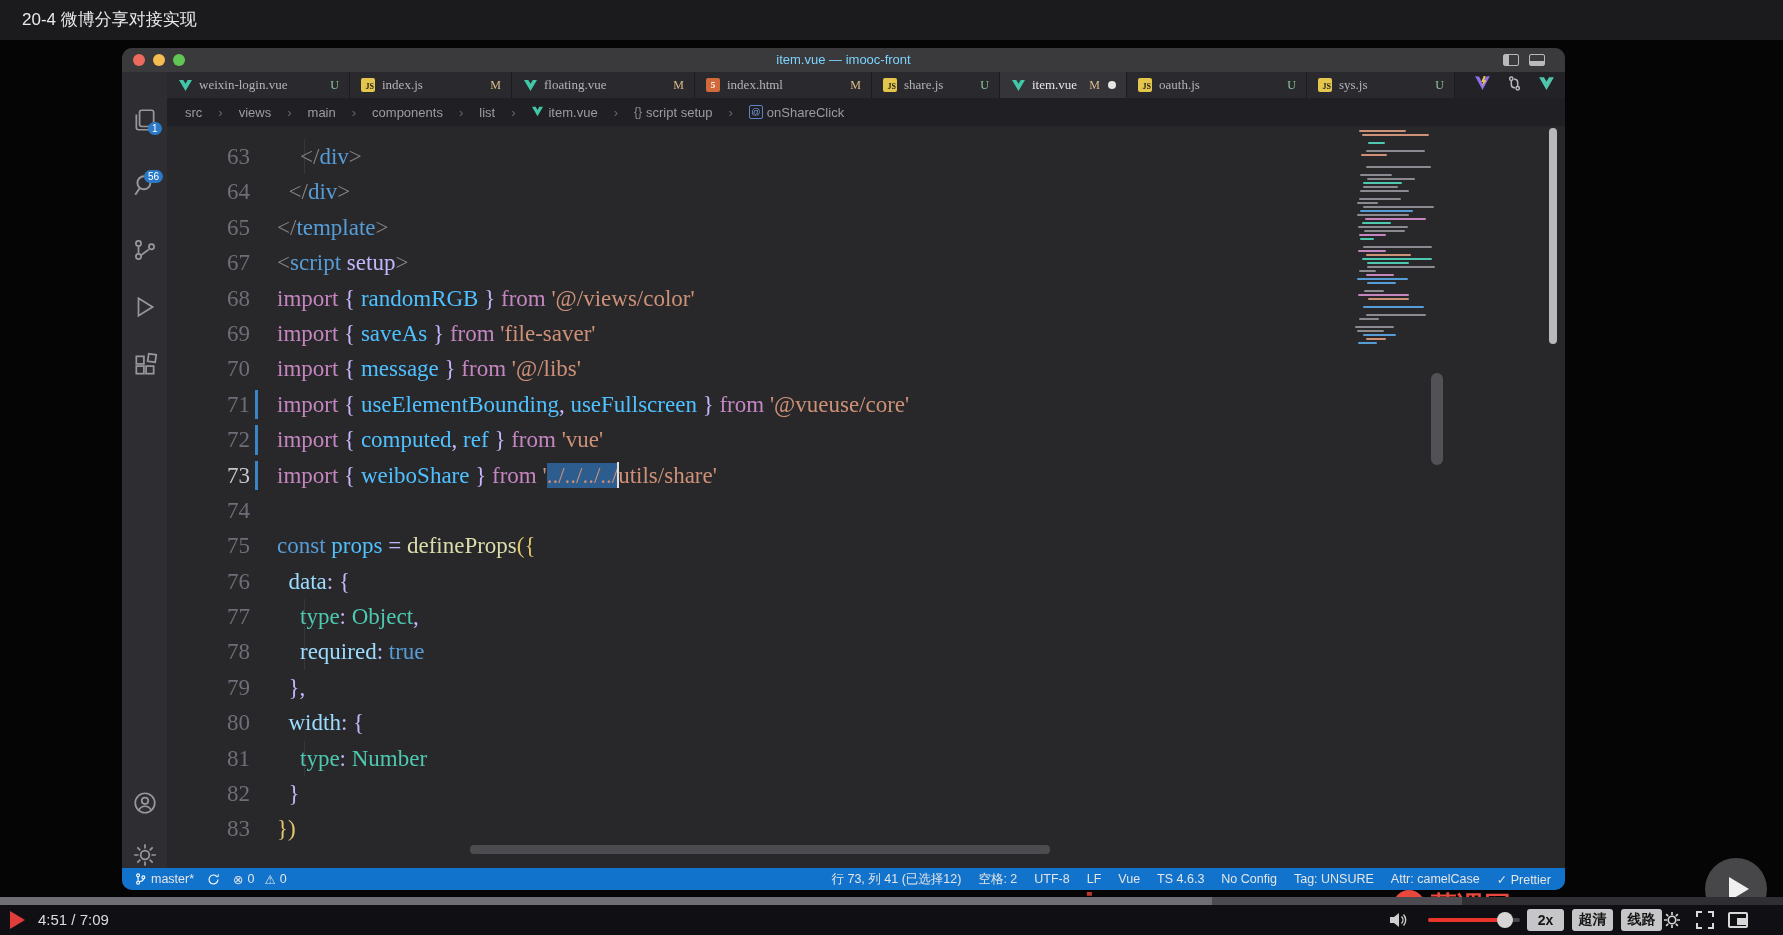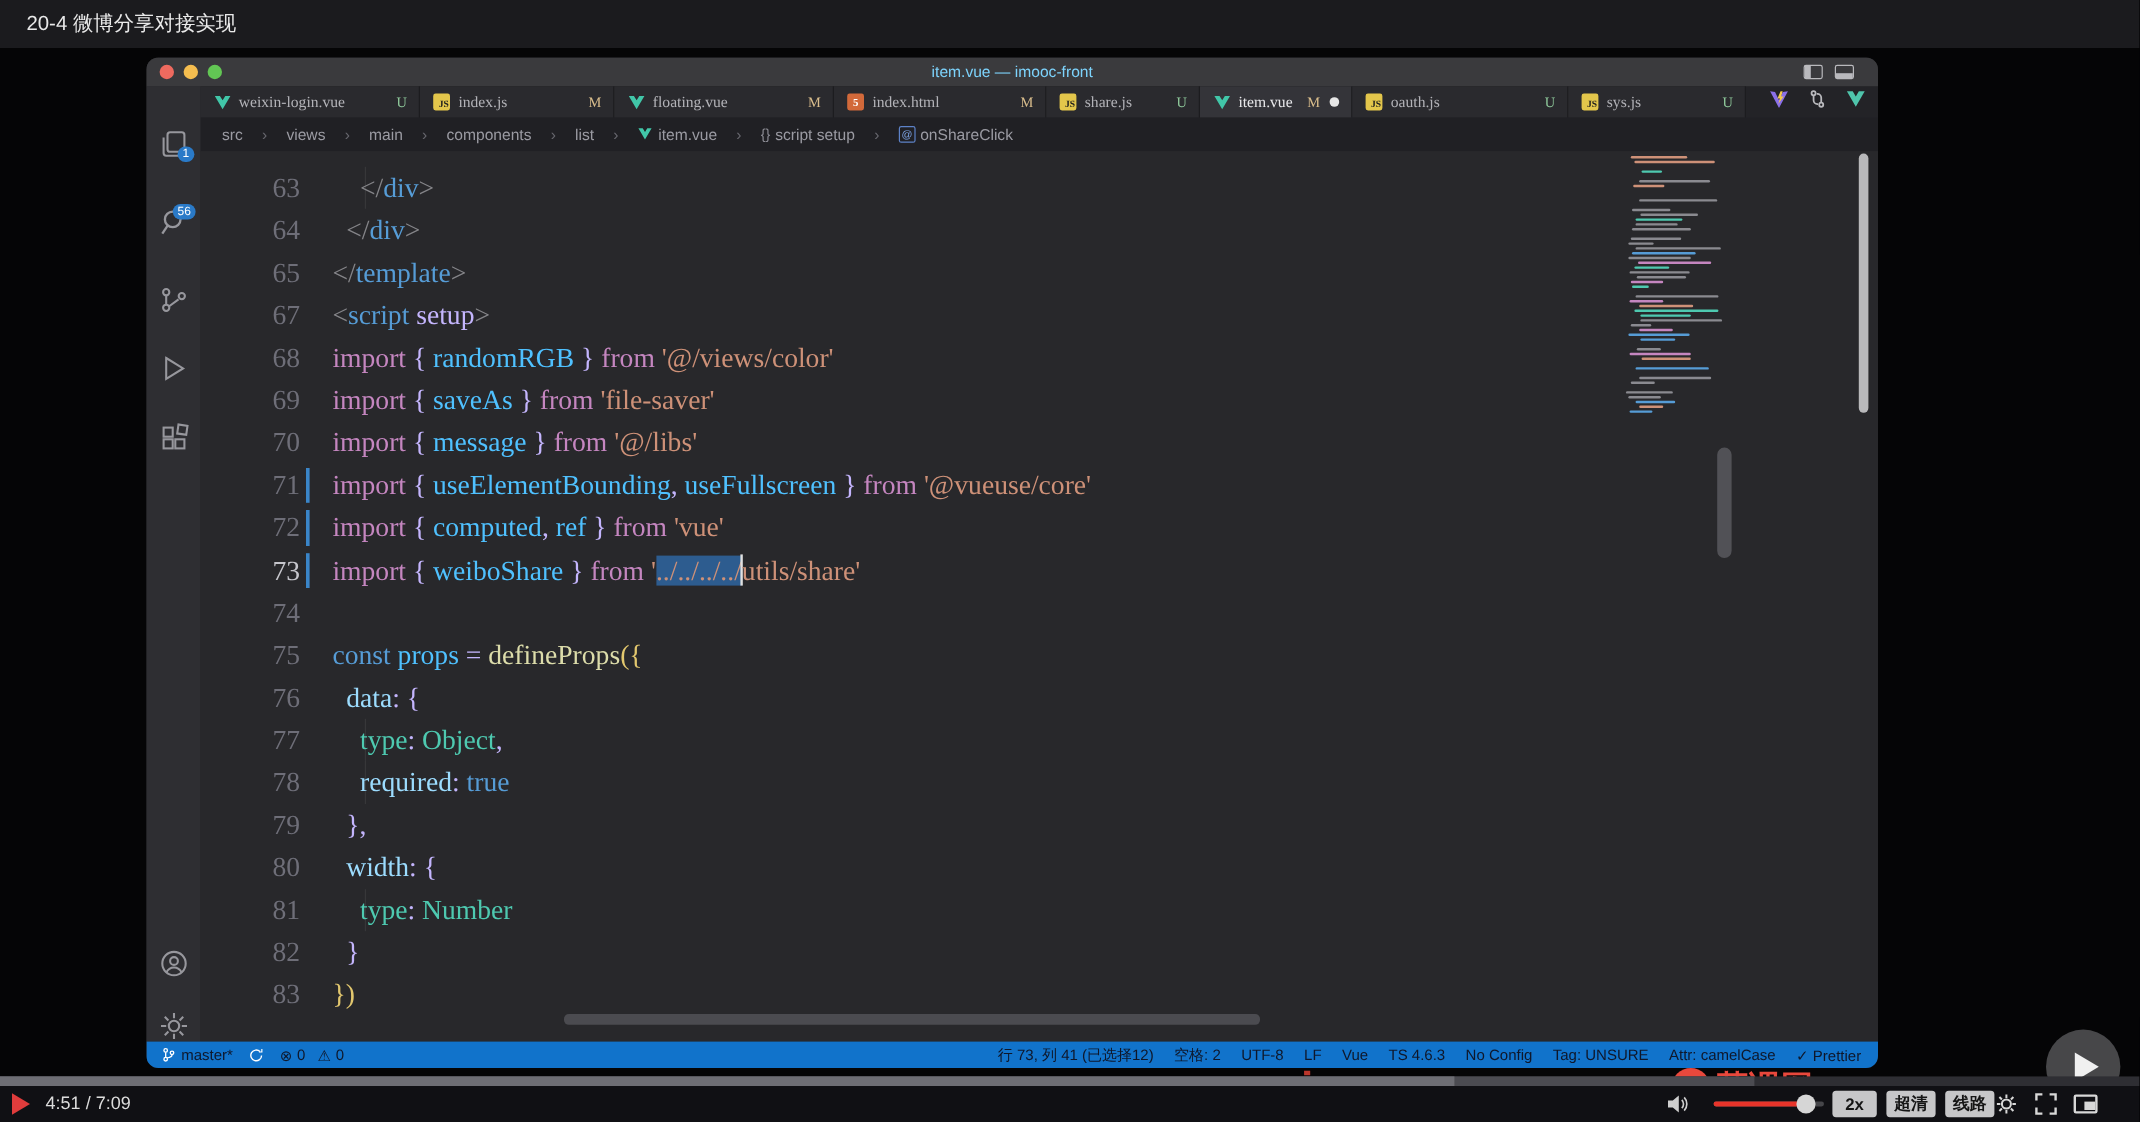--- a/index.html
+++ b/index.html
@@ -78,21 +78,21 @@
   .mm-bar { border-radius:1px; }
   .whitebar { position:absolute; left:1382px; top:2px; width:8px; height:216px; background:#d2d2d5;
     border-radius:4px; opacity:.85; }
   .vthumb { position:absolute; left:1264px; top:247px; width:12px; height:92px;
     background:rgba(150,150,158,.38); border-radius:6px; }
   .hthumb { position:absolute; left:303px; top:719px; width:580px; height:9px;
     background:rgba(150,150,158,.32); border-radius:4px; }
 
   
   .statusbar { position:absolute; left:0; bottom:0; width:100%; height:22px; background:#1173cb;
-    color:#0f172a; font-size:12.5px; display:flex; align-items:center; padding:0 14px 0 12px; }
+    color:#e5e5e5; font-size:12.5px; display:flex; align-items:center; padding:0 14px 0 12px; }
   .sb-left { display:flex; align-items:center; gap:13px; }
   .sb-right { margin-left:auto; display:flex; align-items:center; gap:17px; white-space:nowrap; }
   .sb-item { display:flex; align-items:center; gap:4px; }
 
   
   .watermark-url { position:absolute; left:985px; top:846px; font-size:37px; font-weight:bold;
     color:rgba(232,66,52,.8); letter-spacing:1px; pointer-events:none; }
   .brandmark { position:absolute; left:1393px; top:848px; display:flex; align-items:center; gap:5px;
     pointer-events:none; }
   .flame { width:32px; height:32px; border-radius:50%; background:#e8483c; display:flex;

